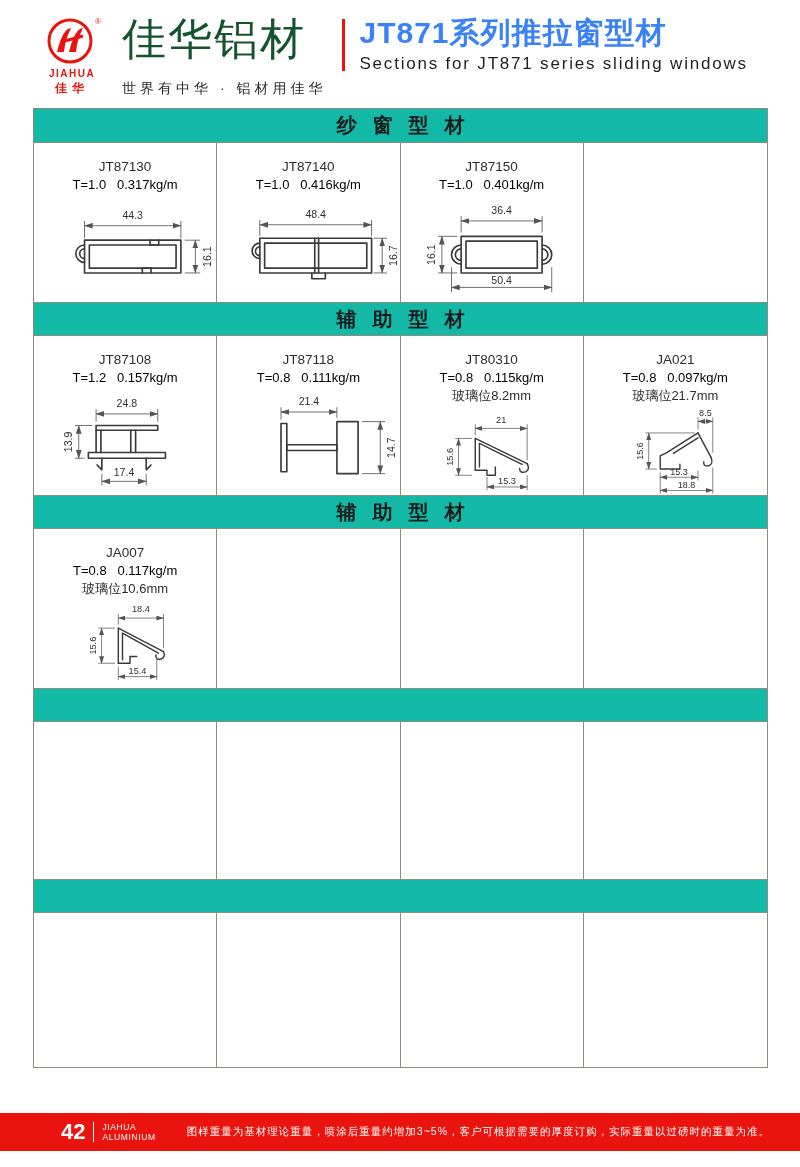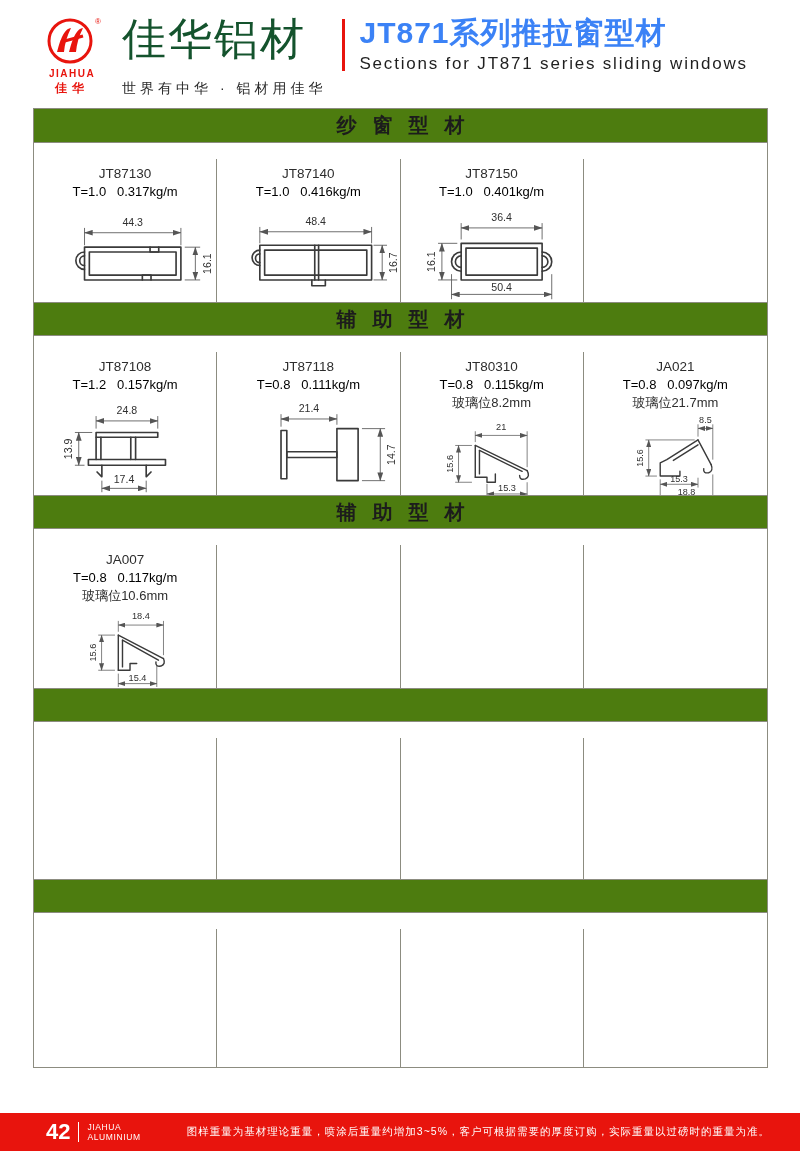--- a/index.html
+++ b/index.html
@@ -14,39 +14,39 @@
   .logo-cn { font-size:12px; font-weight:bold; letter-spacing:5px; margin-top:1px; }
   .brand-block { margin-left:4px; }
   .brand-name { font-size:44px; font-weight:normal; color:#14532d; letter-spacing:2px; line-height:1.05; white-space:nowrap; }
   .brand-slogan { font-size:14px; color:#2b2b2b; letter-spacing:4px; margin-top:18px; white-space:nowrap; }
   .v-divider { width:3px; height:52px; background:#e8140d; margin:3px 14px 0 16px; }
   .page-title { font-size:30px; font-weight:bold; color:#3b82f6; letter-spacing:1px; line-height:1.1; white-space:nowrap; }
   .page-subtitle { font-size:17px; color:#1f1f1f; letter-spacing:1.8px; margin-top:5px; white-space:nowrap; }
 
   
   .catalog { position:absolute; top:108px; left:33px; width:735px; border:1px solid #8c8c80; }
-  .band { height:34px; background:#4d7c0f; border-top:1px solid #8c8c80; border-bottom:1px solid #8c8c80; display:flex; align-items:center; justify-content:center; }
+  .band { height:34px; background:#14b8a6; border-top:1px solid #8c8c80; border-bottom:1px solid #8c8c80; display:flex; align-items:center; justify-content:center; }
   .catalog > .band:first-child { border-top:none; }
   .band-label { font-size:20px; font-weight:bold; color:#1c1c1c; letter-spacing:16px; padding-left:16px; }
   .row { display:grid; grid-template-columns:1fr 1fr 1fr 1fr; }
   .r159 { height:159px; } .r157 { height:157px; } .r155 { height:154px; }
-  .cell { border-right:1px solid #8c8c80; padding-top:7px; overflow:hidden;margin-top:16px; }
+  .cell { border-right:1px solid #8c8c80; padding-top:16px; overflow:hidden; }
   .cell:last-child { border-right:none; }
   .code  { text-align:center; font-size:13.5px; color:#2d2d2d; }
   .spec  { text-align:center; font-size:13px; color:#000000; margin-top:3px; white-space:pre; }
   .glass { text-align:center; font-size:13px; color:#2d2d2d; margin-top:2px; }
   .draw { display:block; margin:0 auto; }
 
   
   .body path, .body rect, .body line { fill:none; stroke:#3a3a3a; stroke-width:1.7; stroke-linejoin:round; stroke-linecap:round; }
   .dim line { stroke:#5a5a5a; stroke-width:0.9; }
   .dim text { fill:#303030; font-size:11px; font-family:"Liberation Sans","DejaVu Sans",sans-serif; }
 
   
-  .footer { position:absolute; left:0; top:1113px; width:800px; height:38px; background:#e8140d; display:flex; align-items:center; color:#ffffff; }
+  .footer { position:absolute; left:0; top:1113px; width:800px; height:38px; background:#e8140d; display:flex; align-items:center; color:#ffffff;padding-left:15px; }
   .pageno { font-size:22px; font-weight:bold; margin-left:46px; line-height:1; }
   .fbrand { margin-left:8px; padding-left:8px; border-left:1px solid #ffffff; font-size:8.5px; line-height:1.2; letter-spacing:0.6px; }
   .fnote { margin-left:auto; margin-right:30px; font-size:10.5px; letter-spacing:1px; white-space:nowrap; }
 </style>
 </head>
 <body>
 
 <div class="page">
 
   <div class="header">

